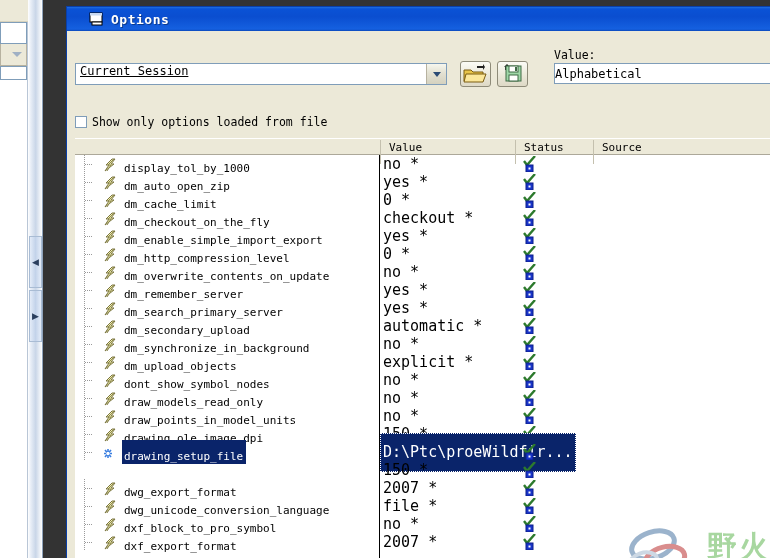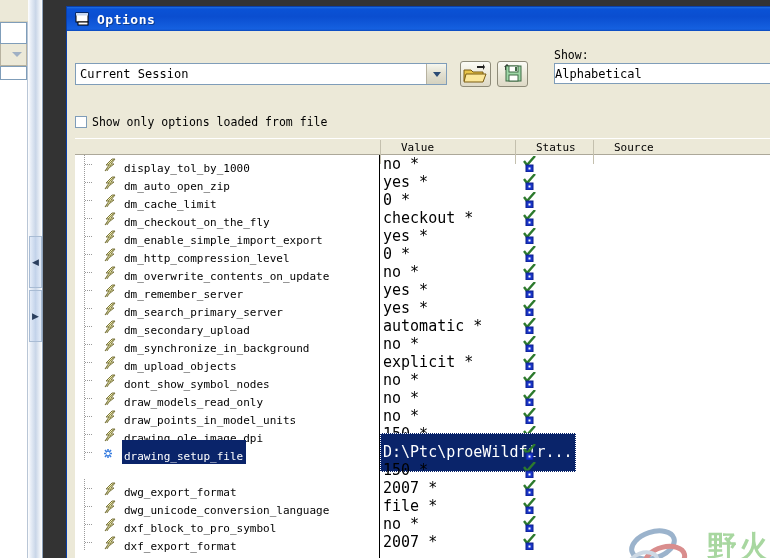--- a/index.html
+++ b/index.html
@@ -94,21 +94,21 @@
     background: #ece9d8;
     border: 1px solid #0a3fa8;
     border-right: none; border-bottom: none;
     box-sizing: border-box;
     overflow: hidden;
   }
   .titlebar {
     height: 24px;
     background: linear-gradient(to bottom,#1f6fe0 0%,#0a52d6 8%,#0a4ed0 40%,#1560e0 92%,#0b49bb 100%);
     display: flex; align-items: center;
-    padding-left: 8px;
+    padding-left: 22px;
     box-sizing: border-box;
   }
   .title-icon {
     width: 16px; height: 15px;
     position: relative;
     margin-right: 6px;
     flex: 0 0 auto;
   }
   .title-text {
     color: #ffffff;
@@ -136,21 +136,21 @@
   .lbl-showing { left: 8px; top: 33px; }
   .lbl-sort { left: 487px; top: 17px; }
 
   .combo {
     position: absolute;
     left: 8px; top: 32px;
     width: 372px; height: 22px;
     background: #ffffff;
     border: 1px solid #7f9db9;
     box-sizing: border-box;
-    display: flex; align-items: center;
+    display: flex; align-items: flex-start; text-decoration: underline;
   }
   .combo-text {
     flex: 1 1 auto;
     padding-left: 4px;
     font-size: 12px;
     font-family: "DejaVu Sans Mono", monospace;
     color: #000;
     white-space: nowrap; overflow: hidden;
   }
   .combo-btn {
@@ -227,21 +227,21 @@
     border-top: 1px solid #ffffff;
     border-bottom: 1px solid #aca899;
     box-sizing: border-box;
   }
   .th {
     position: absolute; top: 1px;
     height: 24px;
     font-size: 11px;
     font-family: "DejaVu Sans Mono", monospace;
     color: #000;
-    padding-left: 20px;
+    padding-left: 8px;
     box-sizing: border-box;
     border-left: 1px solid #c4c0ae;
     line-height: 15px;
     white-space: nowrap;
   }
   .th-name  { left: 0;   width: 305px; border-left: none; }
   .th-value { left: 305px; width: 135px; }
   .th-status{ left: 440px; width: 78px; }
   .th-source{ left: 518px; width: 178px; }
 
@@ -404,21 +404,21 @@
       <div class="tbtn tbtn-save">
         <svg width="29" height="24" viewBox="0 0 29 24">
           <path d="M10 2 L10 5 L6 5 L9 8 L12 5 L11 5 L11 2 Z" fill="#202020" transform="rotate(180 9 5)"></path>
           <rect x="8" y="4" width="15" height="15" fill="#9fd7a8" stroke="#3f6a44" stroke-width="1"></rect>
           <rect x="11" y="4" width="9" height="6" fill="#ffffff" stroke="#3f6a44" stroke-width="1"></rect>
           <rect x="17" y="5" width="2" height="4" fill="#3f6a44"></rect>
           <rect x="11" y="13" width="9" height="6" fill="#ffffff" stroke="#3f6a44" stroke-width="1"></rect>
         </svg>
       </div>
 
-      <div class="lbl lbl-sort">Show:</div>
+      <div class="lbl lbl-sort">Value:</div>
       <div class="sortbox">
         <span>Alphabetical</span>
       </div>
 
       <div class="chkrow">
         <span class="chkbox"></span>
         <span class="chklabel">Show only options loaded from file</span>
       </div>
 
       <div class="table-wrap">

